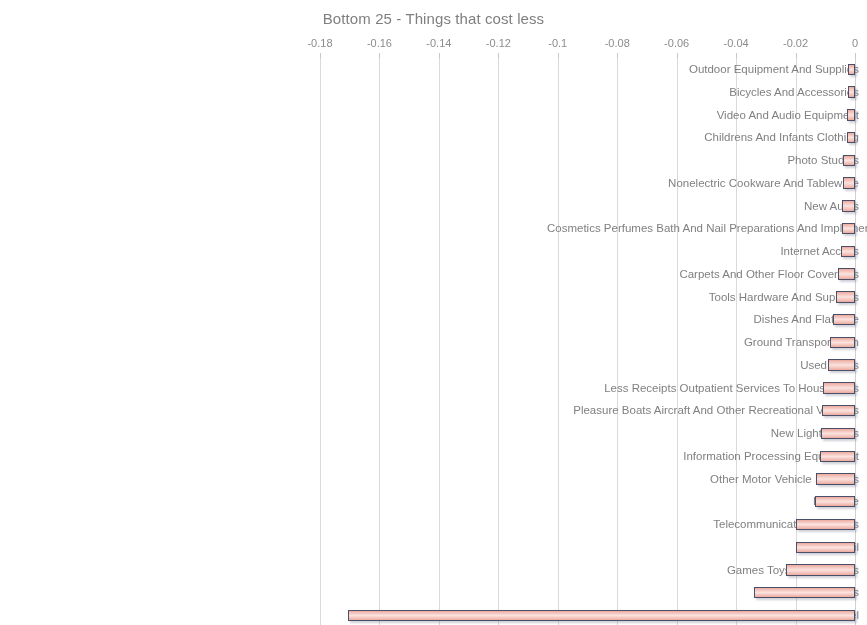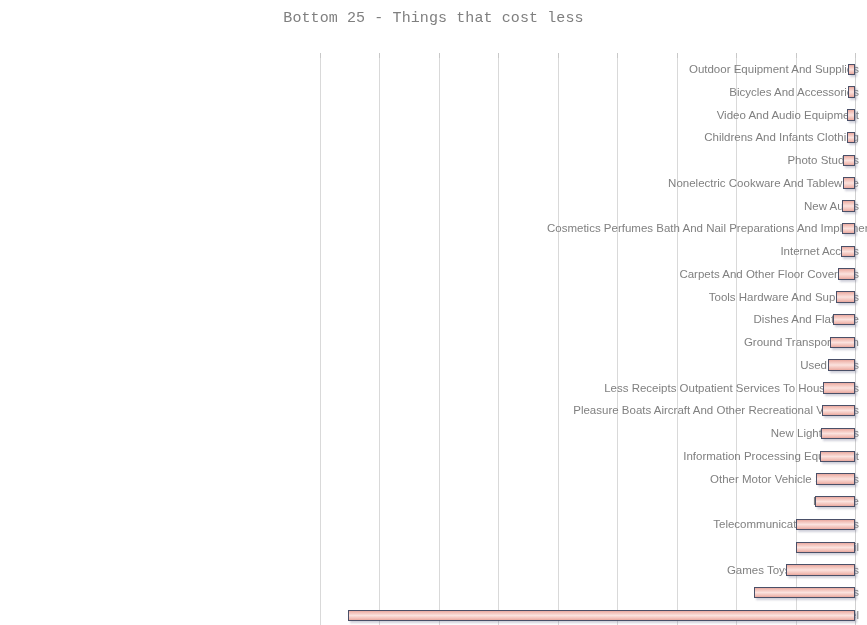--- a/index.html
+++ b/index.html
@@ -25,21 +25,20 @@
   #chart-title {
     position: absolute;
     left: 0;
     top: 10px;
     width: 867px;
     text-align: center;
     font-size: 15px;
     color: #7f7f7f;
     letter-spacing: 0.1px;
     white-space: nowrap;
-    font-family: Liberation Mono, monospace;
   }
 
   
   #x-axis-labels {
     position: absolute;
     left: 0;
     top: 37px;
     width: 867px;
     height: 14px;
   }
@@ -116,20 +115,32 @@
     box-shadow: 1.5px 1.5px 2px rgba(120,120,150,0.35);
   }
 </style>
 </head>
 <body>
 
 <div id="chart-root">
 
   <div id="chart-title">Bottom 25 - Things that cost less</div>
 
+  <div id="x-axis-labels">
+      <div class="x-tick-label" style="left: 320px;">-0.18</div>
+      <div class="x-tick-label" style="left: 379.444px;">-0.16</div>
+      <div class="x-tick-label" style="left: 438.889px;">-0.14</div>
+      <div class="x-tick-label" style="left: 498.333px;">-0.12</div>
+      <div class="x-tick-label" style="left: 557.778px;">-0.1</div>
+      <div class="x-tick-label" style="left: 617.222px;">-0.08</div>
+      <div class="x-tick-label" style="left: 676.667px;">-0.06</div>
+      <div class="x-tick-label" style="left: 736.111px;">-0.04</div>
+      <div class="x-tick-label" style="left: 795.556px;">-0.02</div>
+      <div class="x-tick-label" style="left: 855px;">0</div>
+    </div>
 
   <div id="plot-area">
       <div class="gridline" style="left: 320px;"></div>
       <div class="tickmark" style="left: 320px;"></div>
       <div class="gridline" style="left: 379.444px;"></div>
       <div class="tickmark" style="left: 379.444px;"></div>
       <div class="gridline" style="left: 438.889px;"></div>
       <div class="tickmark" style="left: 438.889px;"></div>
       <div class="gridline" style="left: 498.333px;"></div>
       <div class="tickmark" style="left: 498.333px;"></div>

